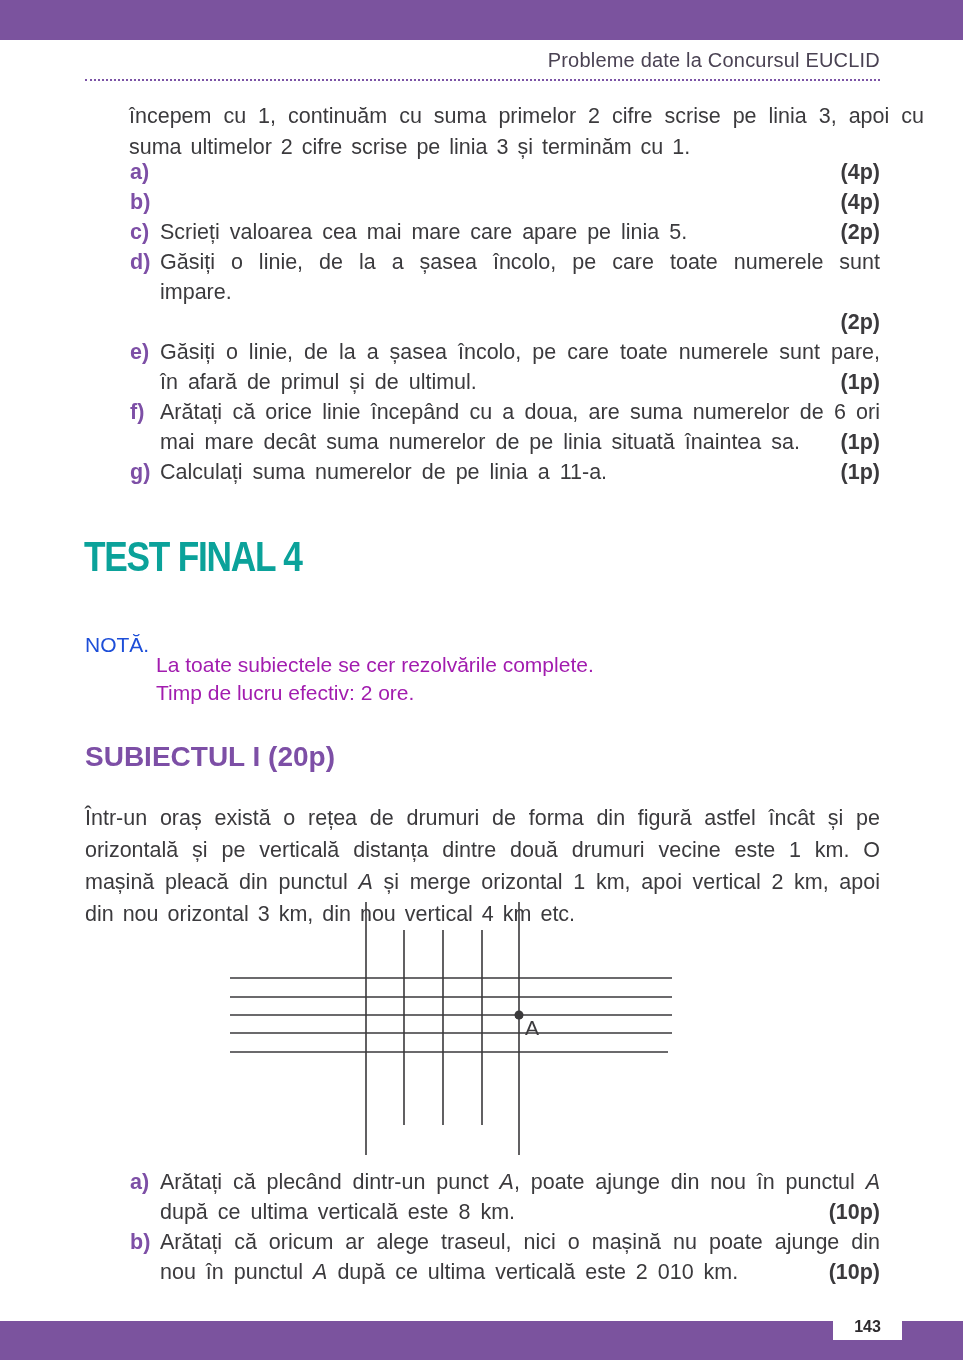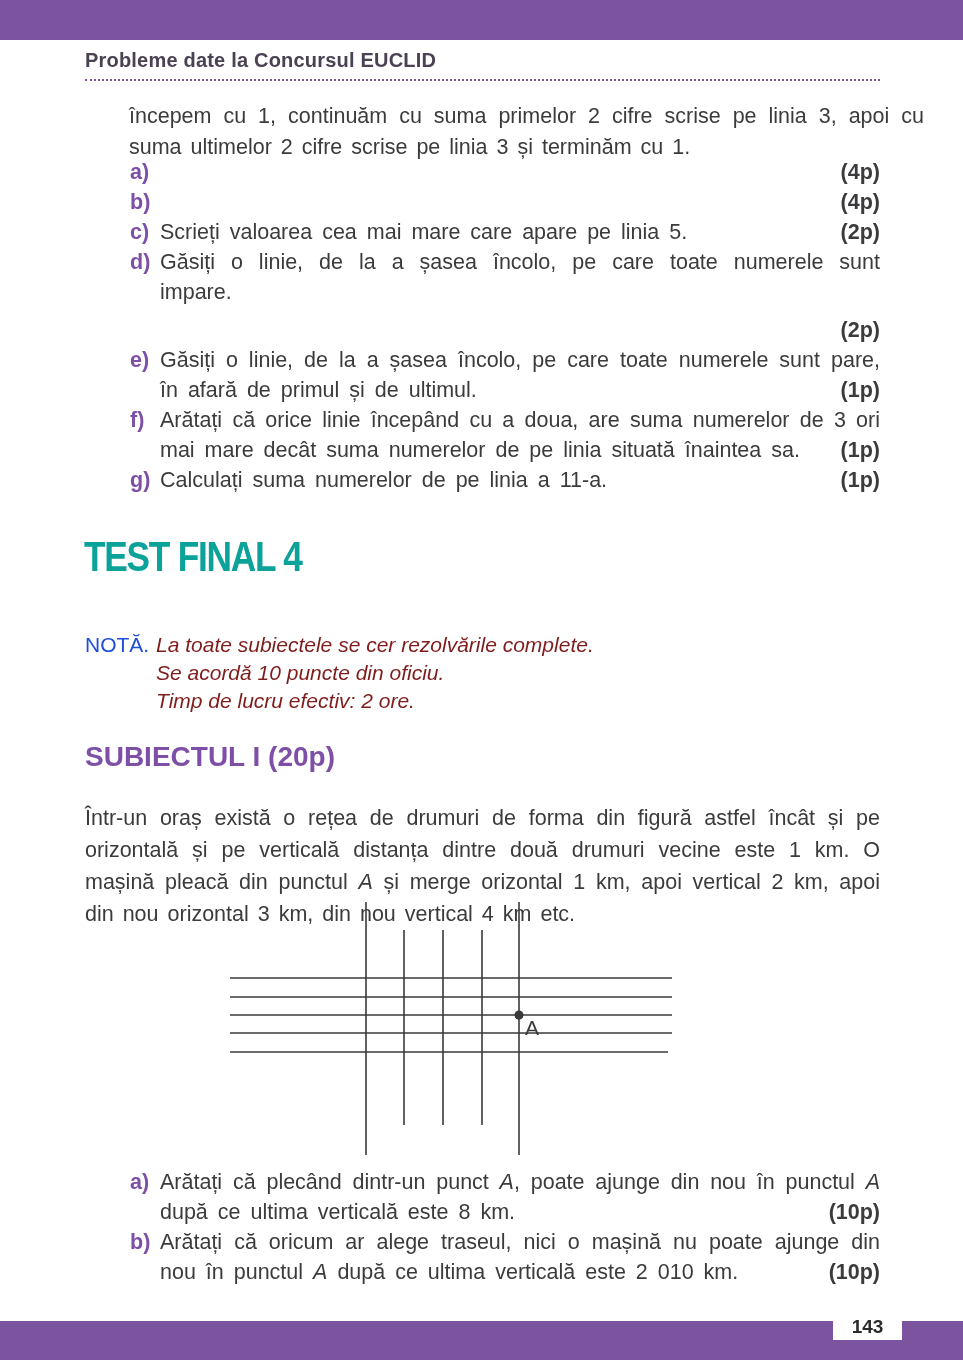--- a/index.html
+++ b/index.html
@@ -7,66 +7,66 @@
     position:relative; width:963px; height:1360px; overflow:hidden;
     background:#ffffff;
     font-family:"Liberation Sans", sans-serif;
     color:#3b3a3d;
   }
   .top-bar{position:absolute;left:0;top:0;width:963px;height:40px;background:#7b539e;}
   .bottom-bar{position:absolute;left:0;top:1321px;width:963px;height:39px;background:#7b539e;}
 
   .header-title{
     position:absolute;left:85px;top:49px;width:795px;
-    text-align:left;font-size:20px;color:#4a4253;letter-spacing:.2px;font-weight:bold;
+    text-align:right;font-size:20px;color:#4a4253;letter-spacing:.2px;
   }
   .dotted-rule{
     position:absolute;left:85px;top:79px;width:795px;height:0;
     border-top:2px dotted #7c54a6;
   }
 
   .para{
     position:absolute;left:85px;width:795px;
     font-size:21.5px;line-height:31px;text-align:justify;word-spacing:3px;
   }
   .intro{top:101px;margin-left:44px;}
   .subject-body{top:802px;line-height:32px;}
 
   .items{position:absolute;left:130px;width:750px;font-size:21.5px;line-height:30px;}
   .items-top{top:157px;}
   .items-bottom{top:1167px;}
   .item{display:flex;position:relative;}
   .item-label{flex:0 0 30px;font-weight:bold;color:#7d4fa6;}
   .item-body{flex:1;text-align:justify;word-spacing:4px;position:relative;}
-  .item-points{position:absolute;right:0;bottom:0;font-weight:bold;color:#3b3a3d;margin-top:8px;}
+  .item-points{position:absolute;right:0;bottom:0;font-weight:bold;color:#3b3a3d;}
   .points-own-line{position:static;display:block;text-align:right;}
   .ital{font-style:italic;}
 
   .test-title{
     position:absolute;left:84px;top:533px;
     font-size:42px;font-weight:bold;color:#0ba29a;letter-spacing:-1.5px;
     transform:scaleX(.84);transform-origin:left top;white-space:nowrap;
   }
 
   .note{position:absolute;left:85px;top:631px;display:flex;font-size:21px;line-height:28px;}
   .note-label{flex:0 0 71px;color:#1d4ed8;}
-  .note-lines{font-style:italic;color:#7f1d1d;}
+  .note-lines{color:#a21caf;margin-top:20px;}
 
   .subject-heading{
     position:absolute;left:85px;top:741px;
     font-size:28px;font-weight:bold;color:#7d4fa6;
   }
 
   .figure{position:absolute;left:225px;top:895px;width:460px;height:270px;}
   .figure svg{display:block;}
 
   .page-num-box{
     position:absolute;left:833px;top:1314px;width:69px;height:26px;
     background:#ffffff;display:flex;align-items:center;justify-content:center;
-    font-size:19px;font-weight:bold;color:#2d2a2d;
+    font-size:16px;font-weight:bold;color:#2d2a2d;
   }
 </style>
 </head>
 <body>
 
 <div id="page">
 
   <div class="top-bar"></div>
 
   <div class="header-title">Probleme date la Concursul EUCLID</div>
@@ -90,35 +90,34 @@
     <div class="item">
       <span class="item-label">d)</span>
       <span class="item-body"><span>Găsiți o linie, de la a șasea încolo, pe care toate numerele sunt impare.</span><span class="item-points points-own-line">(2p)</span></span>
     </div>
     <div class="item">
       <span class="item-label">e)</span>
       <span class="item-body"><span>Găsiți o linie, de la a șasea încolo, pe care toate numerele sunt pare, în afară de primul și de ultimul.</span><span class="item-points">(1p)</span></span>
     </div>
     <div class="item">
       <span class="item-label">f)</span>
-      <span class="item-body"><span>Arătați că orice linie începând cu a doua, are suma numerelor de 3 ori mai mare decât suma numerelor de pe linia situată înaintea sa.</span><span class="item-points">(1p)</span></span>
+      <span class="item-body"><span>Arătați că orice linie începând cu a doua, are suma numerelor de 6 ori mai mare decât suma numerelor de pe linia situată înaintea sa.</span><span class="item-points">(1p)</span></span>
     </div>
     <div class="item">
       <span class="item-label">g)</span>
       <span class="item-body"><span>Calculați suma numerelor de pe linia a 11-a.</span><span class="item-points">(1p)</span></span>
     </div>
   </div>
 
   <div class="test-title">TEST FINAL 4</div>
 
   <div class="note">
     <span class="note-label">NOTĂ.</span>
     <span class="note-lines">
       <div>La toate subiectele se cer rezolvările complete.</div>
-      <div>Se acordă 10 puncte din oficiu.</div>
       <div>Timp de lucru efectiv: 2 ore.</div>
     </span>
   </div>
 
   <div class="subject-heading">SUBIECTUL I (20p)</div>
 
   <div class="para subject-body"><span>Într-un oraș există o rețea de drumuri de forma din figură astfel încât și pe orizontală și pe verticală distanța dintre două drumuri vecine este 1 km. O mașină pleacă din punctul </span><span class="ital">A</span><span> și merge orizontal 1 km, apoi vertical 2 km, apoi din nou orizontal 3 km, din nou vertical 4 km etc.</span></div>
 
   <div class="figure">
     <svg width="460" height="270" viewBox="0 0 460 270" xmlns="http://www.w3.org/2000/svg">

